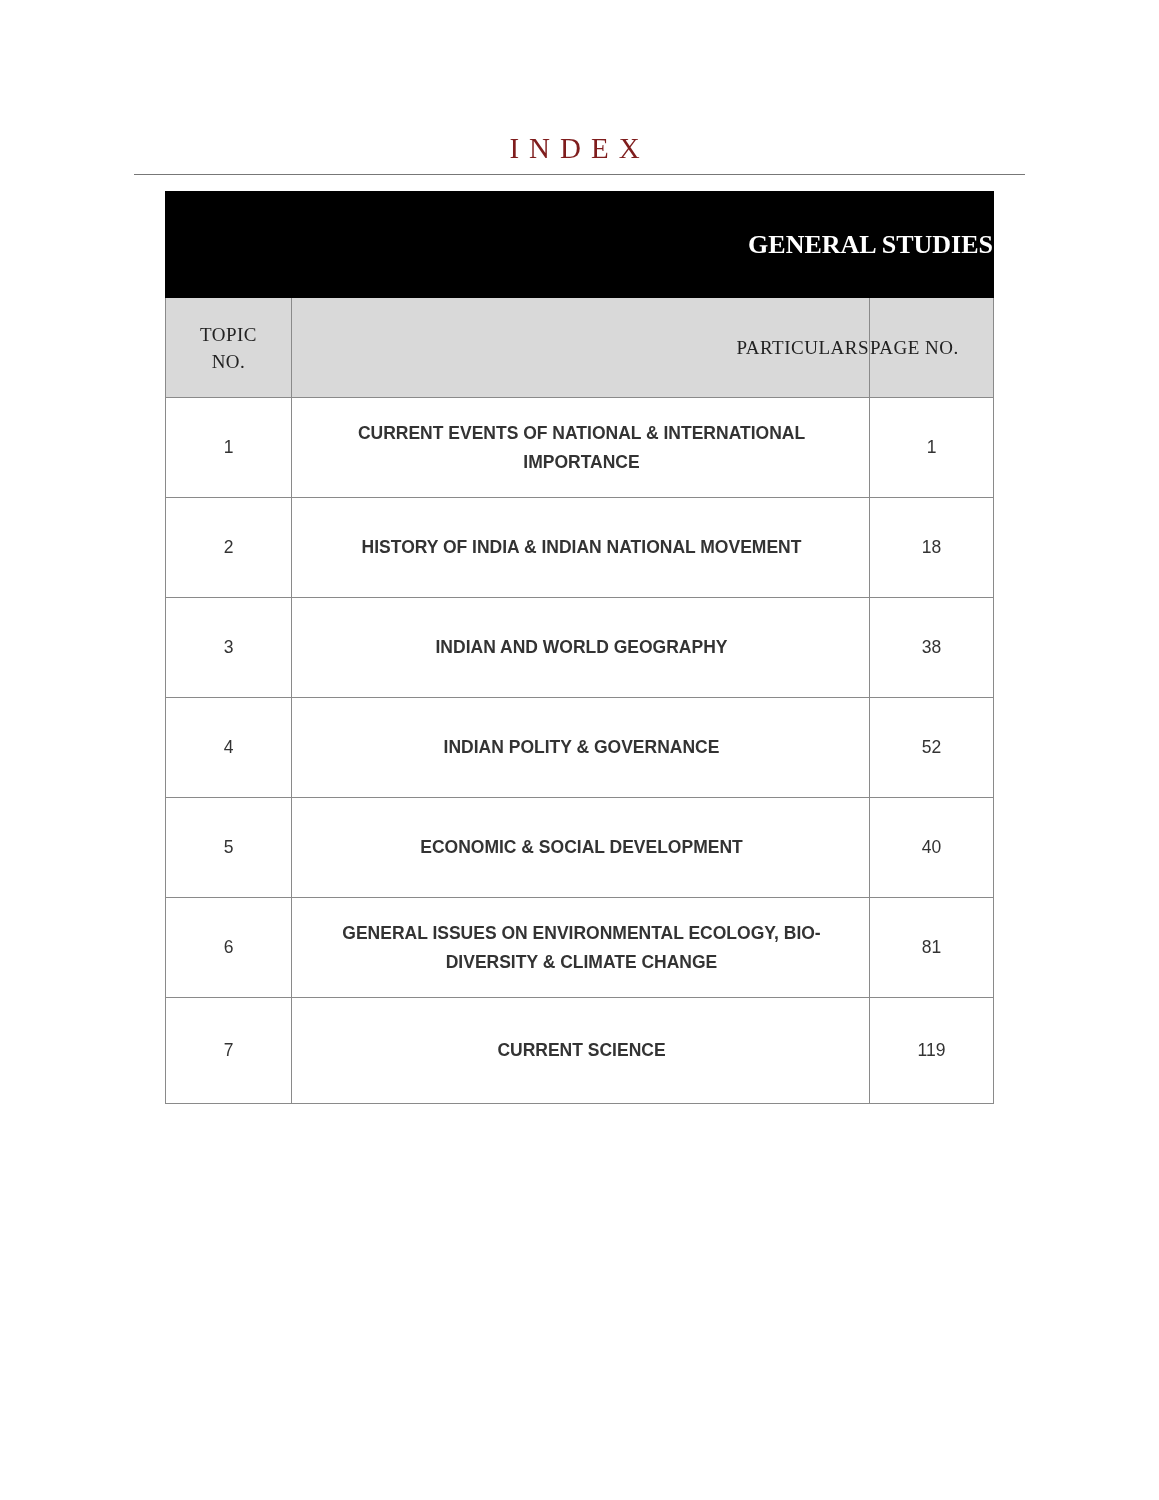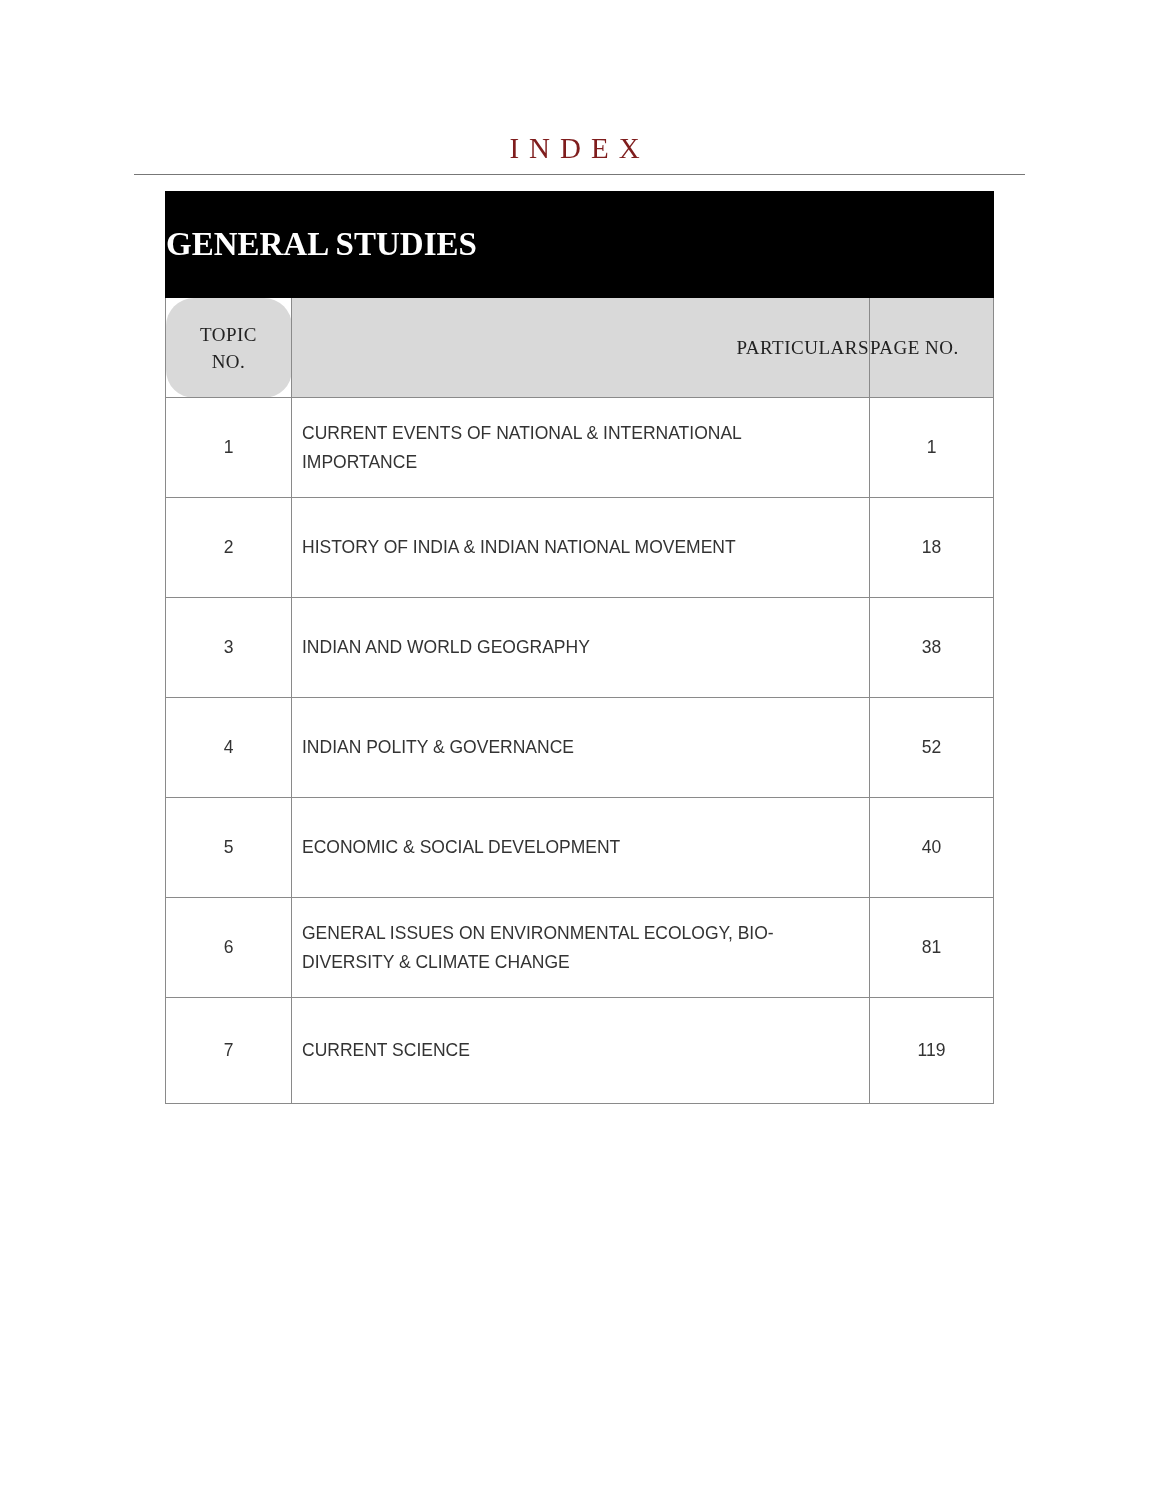--- a/index.html
+++ b/index.html
@@ -9,34 +9,34 @@
     font-family: "Liberation Serif", serif; font-size: 29px; letter-spacing: 10px;
     color: #7f1d1d; font-weight: normal;
   }
   .title-rule { position: absolute; top: 174px; left: 134px; width: 891px; height: 0; border-top: 1.5px solid #777; }
   .index-table {
     position: absolute; top: 191px; left: 165px; width: 828px;
     border-collapse: collapse; table-layout: fixed;
   }
   .index-table td, .index-table th { border: 1px solid #8a8a8a; padding: 0; }
   .banner {
-    background: #000; color: #fff; height: 105px; text-align: left;
-    font-family: "Liberation Serif", serif; font-weight: bold; font-size: 33px;
+    background: #000; color: #fff; height: 105px; text-align: right;
+    font-family: "Liberation Serif", serif; font-weight: bold; font-size: 26px;
     border-color: #000 !important;
   }
   .col-head {
     background: #d9d9d9; height: 99px; font-family: "Liberation Serif", serif;
     font-weight: normal; font-size: 19px; color: #222; letter-spacing: 0.5px;
   }
-  .col-head.topic { text-align: center; line-height: 27px; border-radius: 28px; }
+  .col-head.topic { text-align: center; line-height: 27px; }
   .col-head.particulars { text-align: right; padding-left: 11px; }
   .col-head.page { text-align: left; }
   .row td { height: 99px; font-size: 17.5px; color: #333; }
   .row td.num { text-align: center; }
-  .row td.text { text-align: left; padding-left: 10px; padding-right: 8px; line-height: 29px; }
+  .row td.text { text-align: center; padding-left: 10px; padding-right: 8px; line-height: 29px; font-weight: bold; }
   .row td.pg { text-align: center; }
   .row.last td { height: 105px; }
 </style>
 </head>
 <body>
 
 <div class="page-title">INDEX</div>
 <div class="title-rule"></div>
 
 <table class="index-table">

